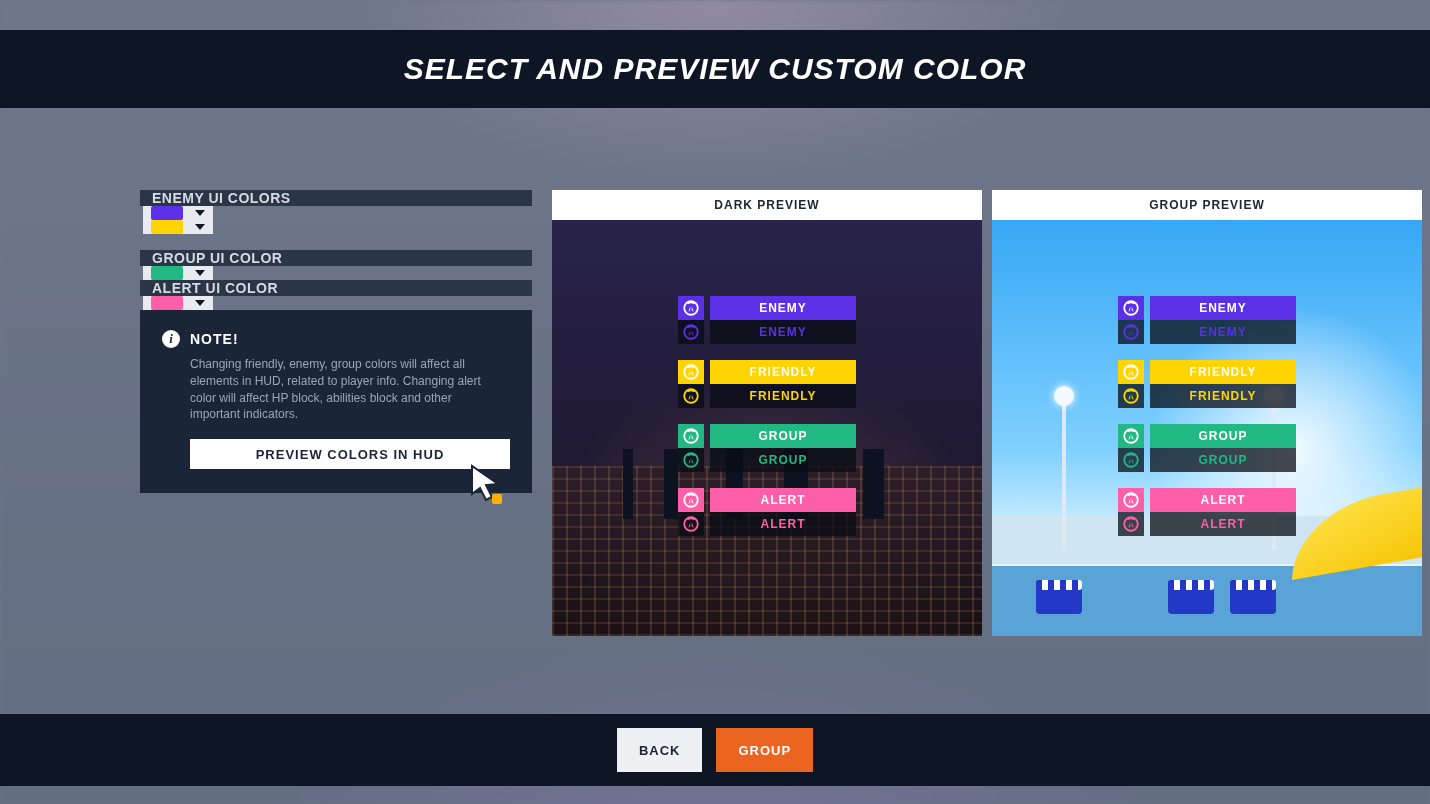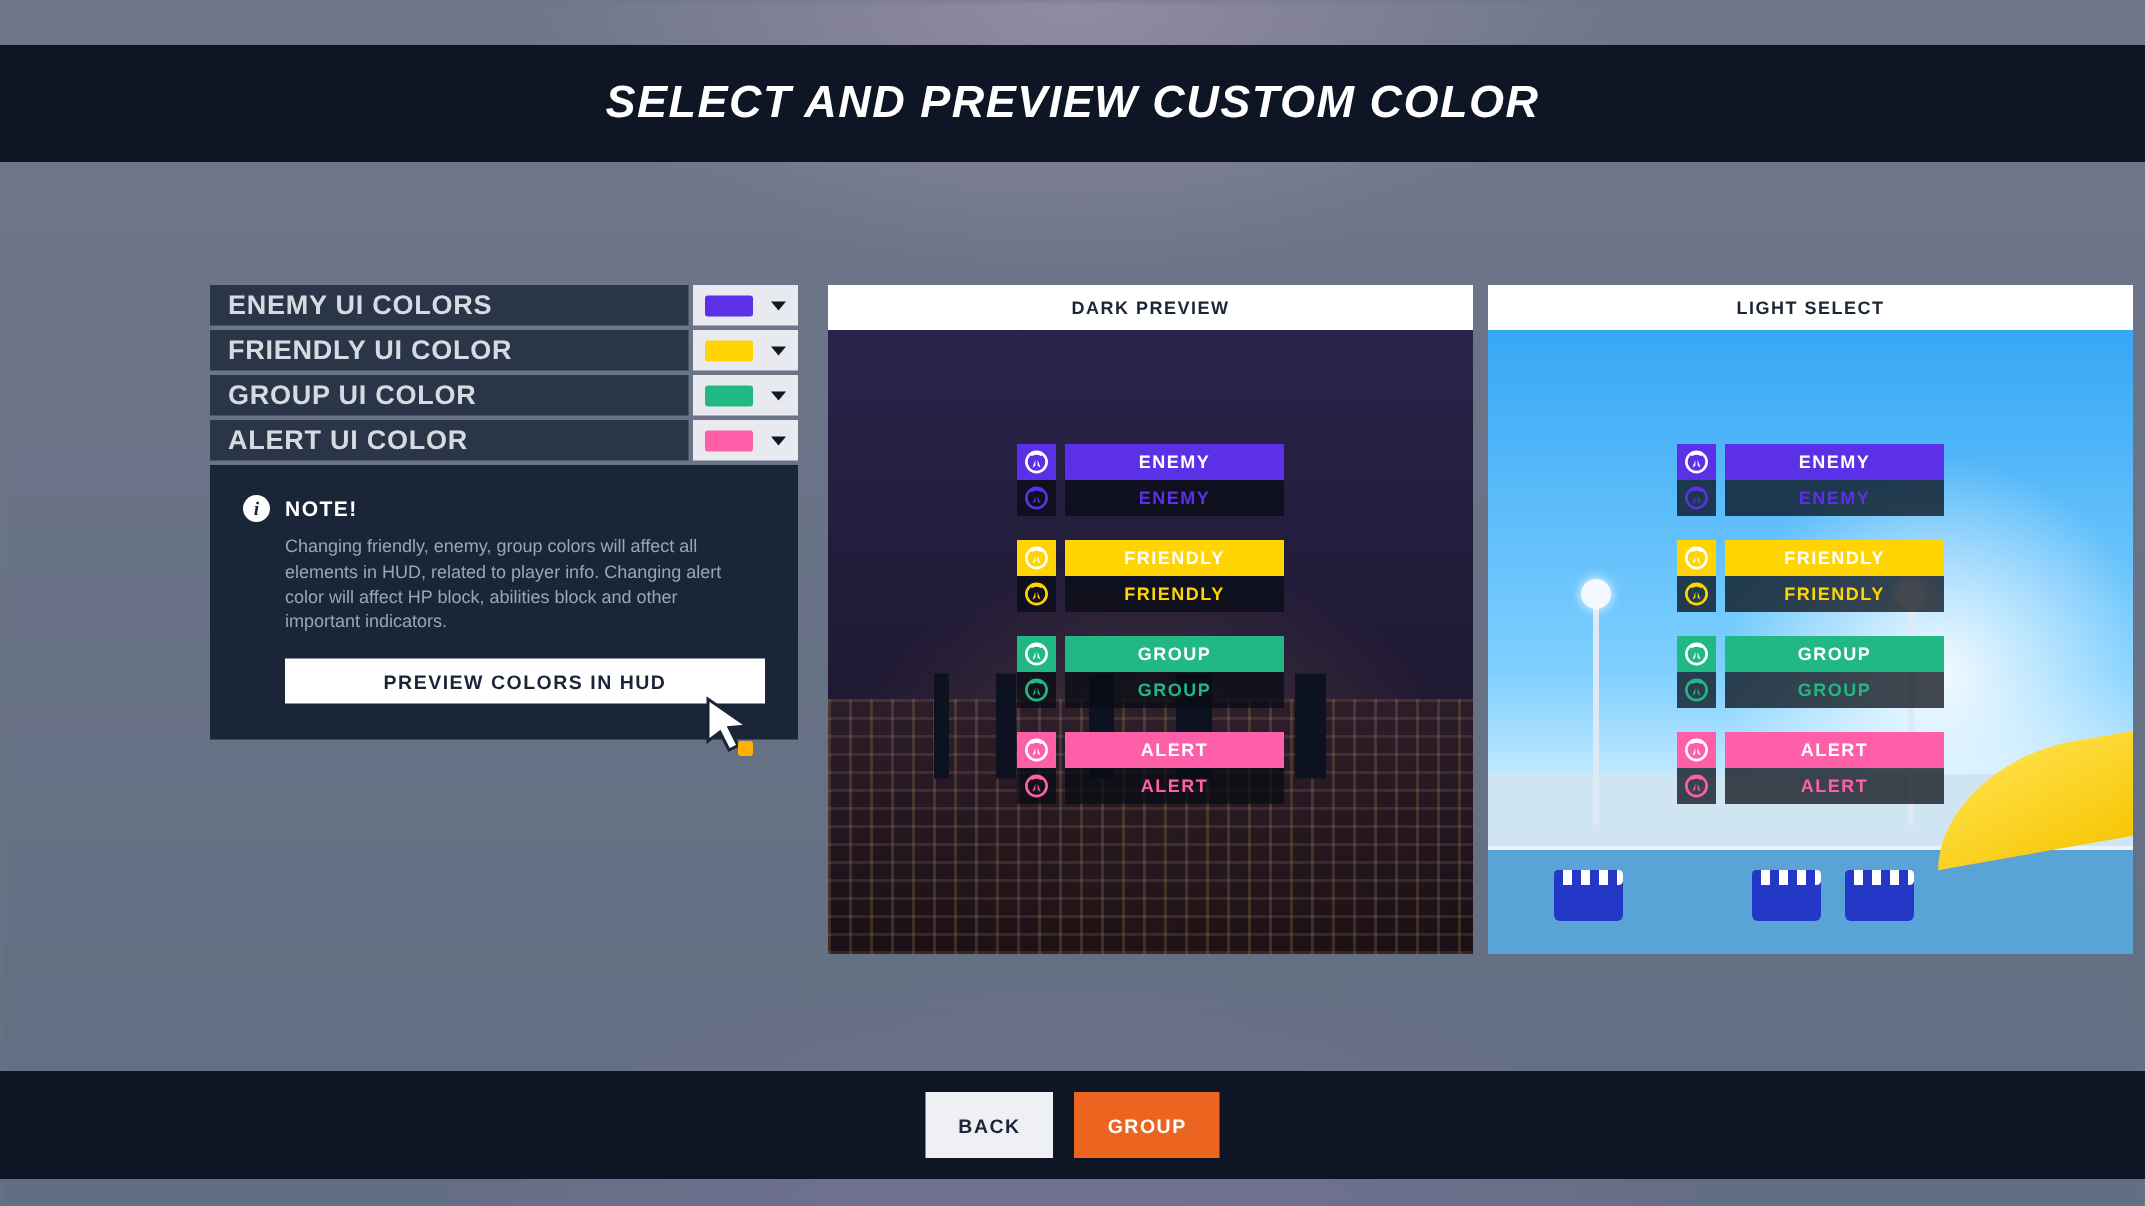--- a/index.html
+++ b/index.html
@@ -29,22 +29,23 @@
     font-weight: 700;
     letter-spacing: 1px;
     font-size: 30px;
   }
   .content { position: absolute; top: 190px; left: 140px; right: 130px; }
   .panel-left {
     width: 392px; position: absolute; left: 0; top: 0;
   }
   .setting-row {
     display: flex; height: 27px; margin-bottom: 3px;
-    font-weight: 700; font-size: 18px; letter-spacing: .5px;
+    font-weight: 700; font-size: 14px; letter-spacing: .5px;
     color: #d6dbe2;
+    flex-direction: column;
   }
   .setting-label {
     flex: 1; background: #2a3647; display: flex; align-items: center;
     padding-left: 12px;
   }
   .setting-picker {
     width: 70px; background: #e8eaef; margin-left: 3px;
     display: flex; align-items: center; justify-content: space-between;
     padding: 0 8px;
   }
@@ -188,21 +189,20 @@
   <div class="panel-left">
     <div id="settings-list">
         <div class="setting-row">
           <div class="setting-label">ENEMY UI COLORS</div>
           <div class="setting-picker">
             <span class="swatch" style="background:#5b30e6"></span>
             <span class="chevron"></span>
           </div>
         </div>
         <div class="setting-row">
-          <div class="setting-label">FRIENDLY UI COLOR</div>
           <div class="setting-picker">
             <span class="swatch" style="background:#ffd400"></span>
             <span class="chevron"></span>
           </div>
         </div>
         <div class="setting-row">
           <div class="setting-label">GROUP UI COLOR</div>
           <div class="setting-picker">
             <span class="swatch" style="background:#22b884"></span>
             <span class="chevron"></span>
@@ -324,21 +324,21 @@
                     <path d="M15.5 17 L13 10 L13 15 Z" fill="#ff5fa8"></path>
                   </svg>
                 </span>
                 <span class="label-box" style="color:#ff5fa8">ALERT</span>
               </div>
             </div>
           </div>
       </div>
     </div>
     <div class="preview-panel">
-      <div class="preview-head">LIGHT SELECT</div>
+      <div class="preview-head">GROUP PREVIEW</div>
       <div class="preview-body light-bg">
         <div class="lamp l1"></div>
           <div class="lamp l2"></div>
         <div class="umbrella"></div>
         <div class="chair c1"></div>
           <div class="cushion c1"></div>
         <div class="chair c2"></div>
           <div class="cushion c2"></div>
         <div class="chair c3"></div>
           <div class="cushion c3"></div>

